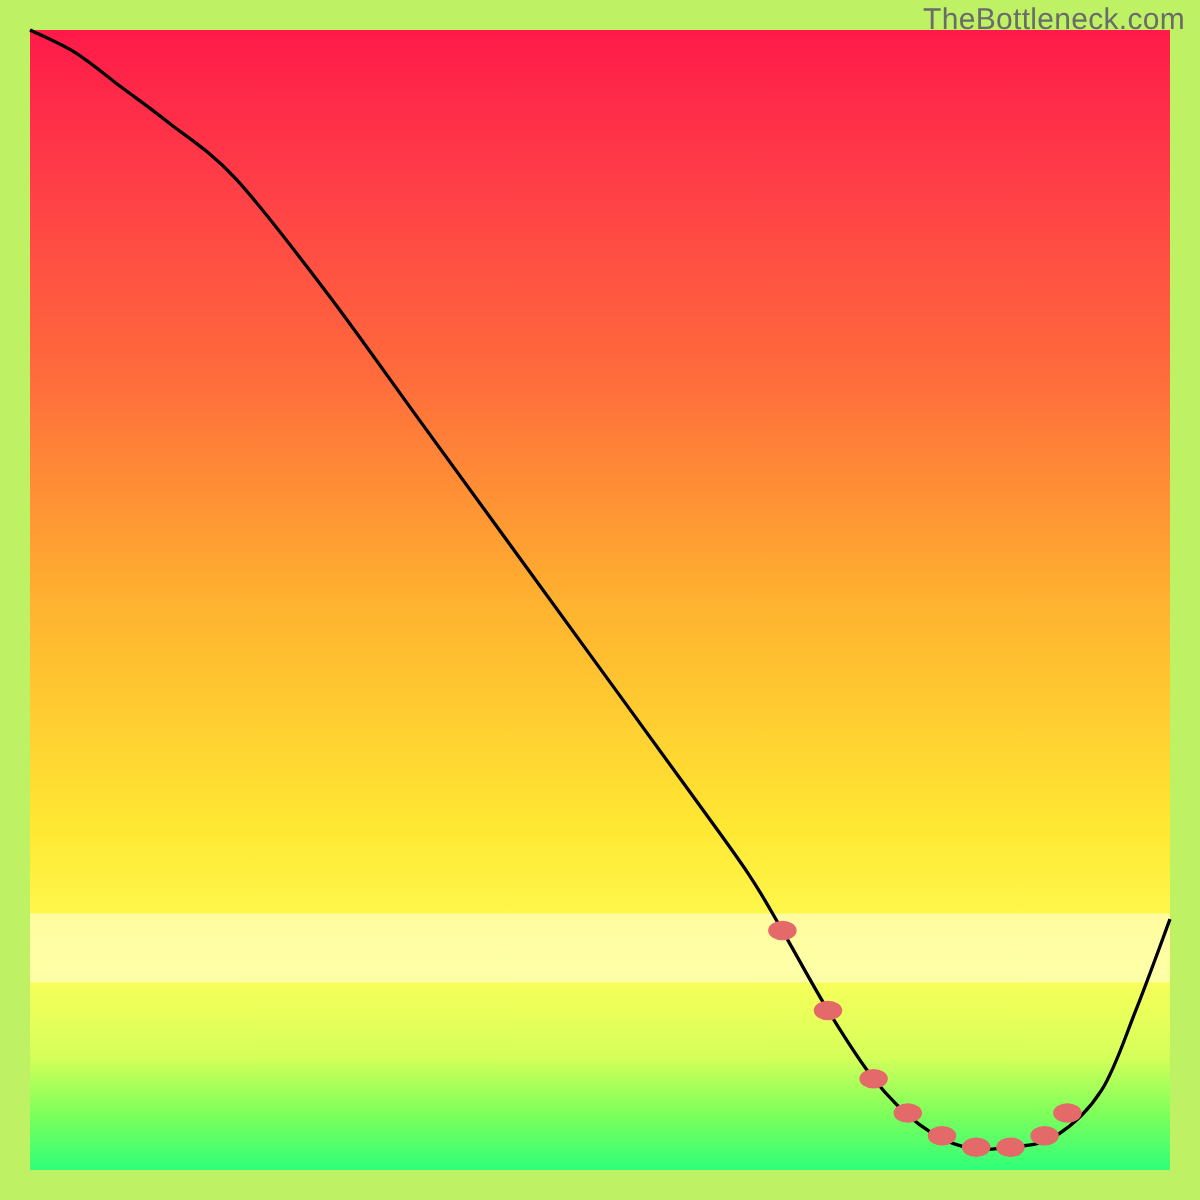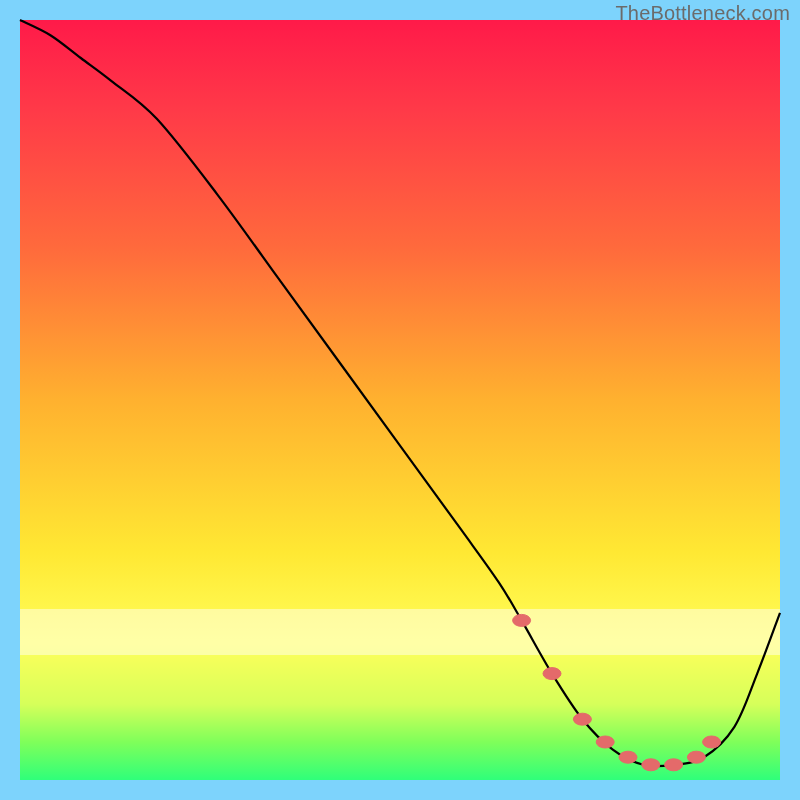--- a/index.html
+++ b/index.html
@@ -10,21 +10,21 @@
     background: #000;
     overflow: hidden;
     font-family: Arial, Helvetica, sans-serif;
   }
   .frame {
     position: absolute;
     left: 0;
     top: 0;
     width: 800px;
     height: 800px;
-    background: #7dd3fc;
+    background: #bef264;
   }
   .plot-area {
     position: absolute;
     left: 20px;
     top: 20px;
     width: 760px;
     height: 760px;
     
     background: linear-gradient(
       to bottom,

